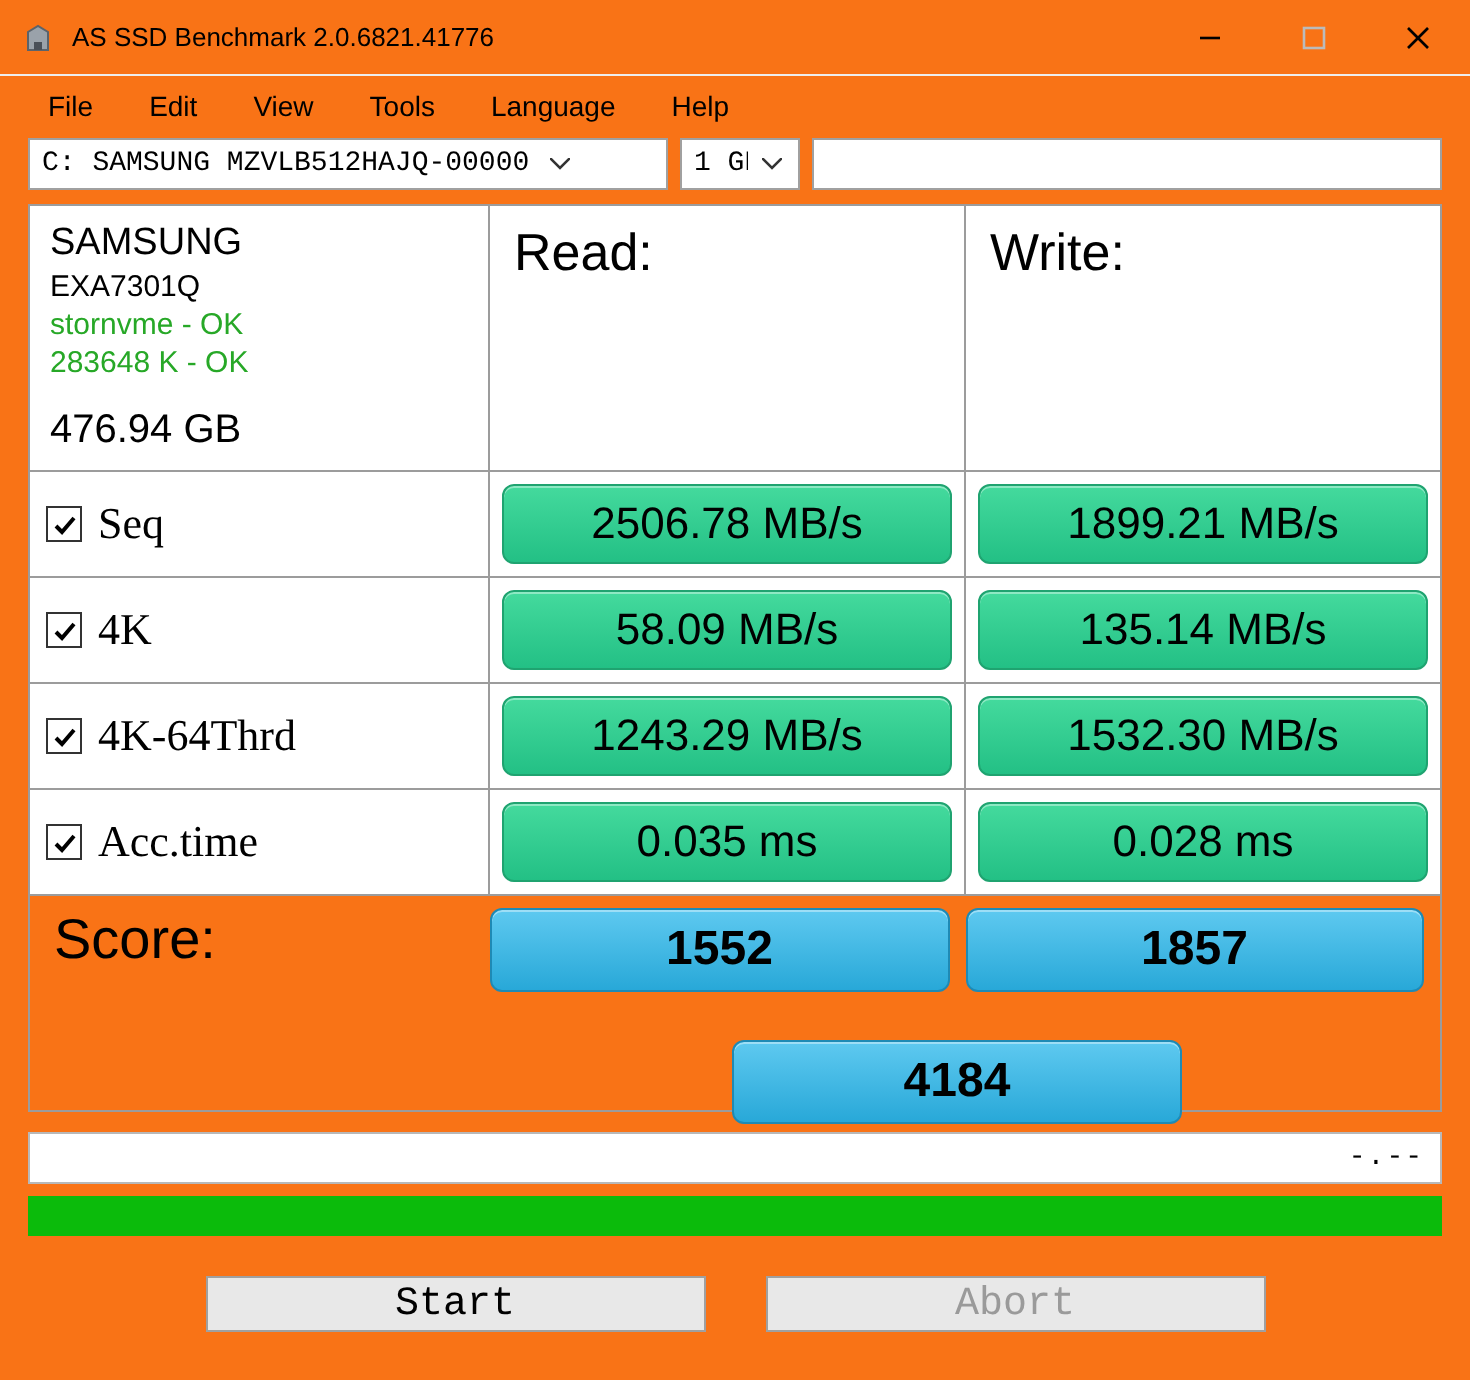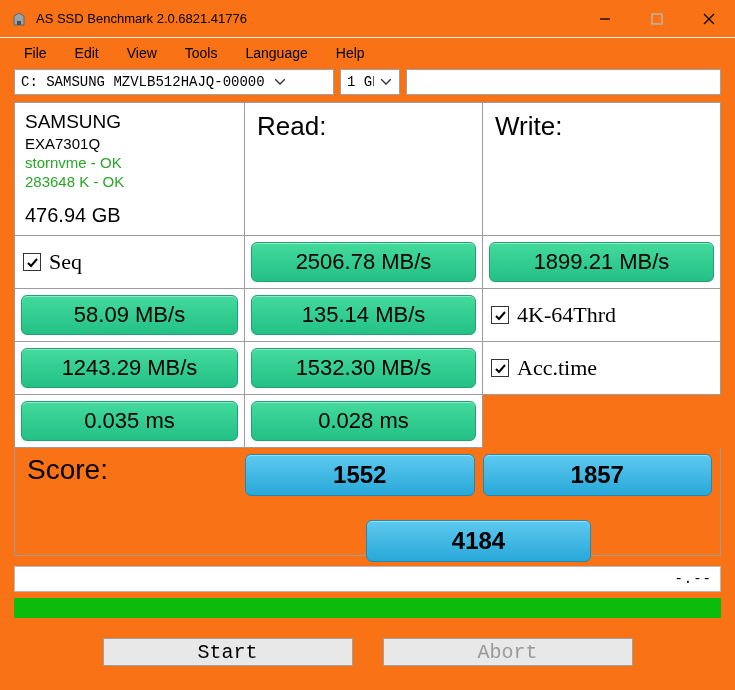--- a/index.html
+++ b/index.html
@@ -329,20 +329,28 @@
         </span>
         <span>Seq</span>
       </div>
       <div class="cell value-cell">
         <div class="badge">2506.78 MB/s</div>
       </div>
       <div class="cell value-cell">
         <div class="badge">1899.21 MB/s</div>
       </div>
 
+      <div class="cell label-cell">
+        <span class="checkbox">
+          <svg width="13" height="13">
+              <path d="M2 7 L5 10 L11 3" fill="none" stroke="#000" stroke-width="2"></path>
+            </svg>
+        </span>
+        <span>4K</span>
+      </div>
       <div class="cell value-cell">
         <div class="badge">58.09 MB/s</div>
       </div>
       <div class="cell value-cell">
         <div class="badge">135.14 MB/s</div>
       </div>
 
       <div class="cell label-cell">
         <span class="checkbox">
           <svg width="13" height="13">

